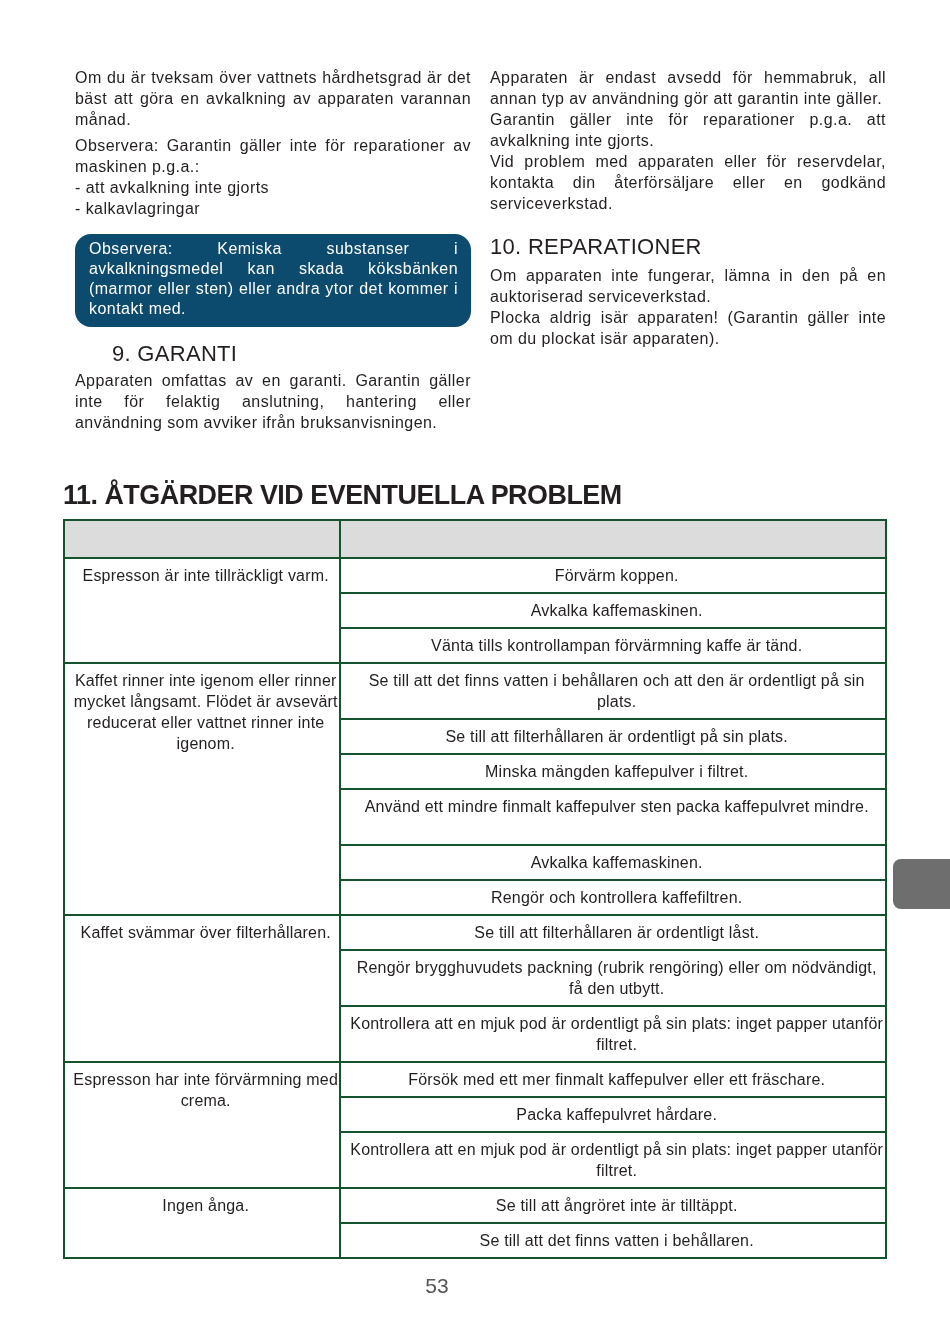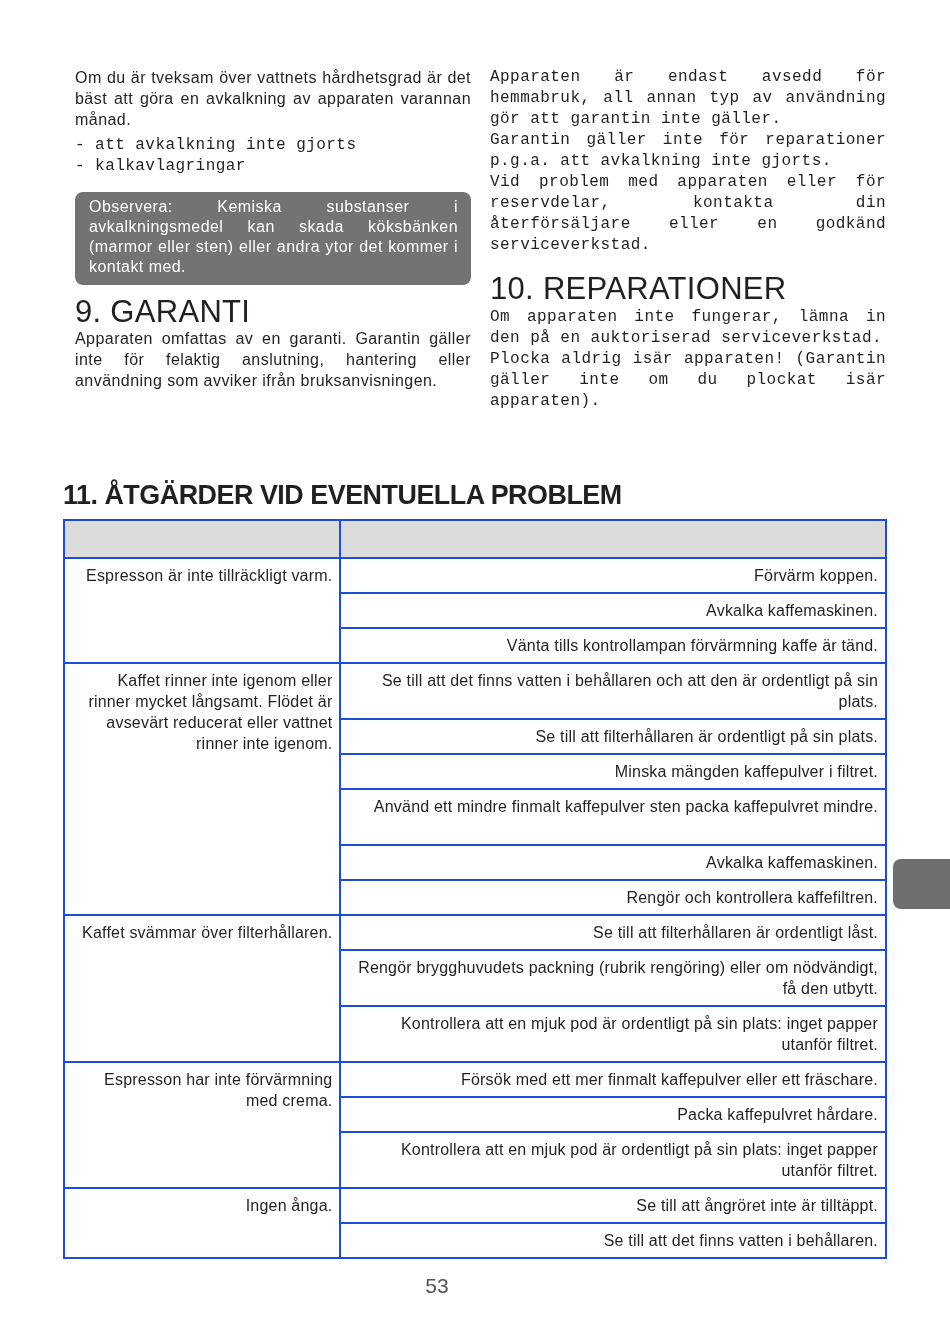--- a/index.html
+++ b/index.html
@@ -13,40 +13,40 @@
     .col {
       position: absolute;
       width: 396px;
       font-size: 16px;
       line-height: 21px;
       letter-spacing: 0.45px;
     }
     .col-left { left: 75px; top: 67px; }
     .col-right { left: 490px; top: 67px; }
     .para { text-align: justify; margin-bottom: 5px; }
-    .para-tight { text-align: justify; margin-bottom: 0; font-family: Liberation Mono, monospace; }
+    .para-tight { text-align: justify; margin-bottom: 0; }
     .list-item { display: block; }
     .note-box {
-      background: #737373;
+      background: #0c4a6e;
       color: #ffffff;
-      border-radius: 8px;
+      border-radius: 16px;
       padding: 5px 13px 8px 14px;
       margin-top: 15px;
       text-align: justify;
       font-size: 16px;
       line-height: 20px;
     }
     .section-title {
-      font-size: 31px;
+      font-size: 22px;
       line-height: 30px;
       letter-spacing: 0.3px;
       font-weight: normal;
       color: #231f20;
     }
-    .garanti-title { margin-top: 12px; margin-bottom: 1px; }
+    .garanti-title { margin-top: 12px; margin-bottom: 1px; margin-left: 37px; }
     .rep-title { margin-top: 18px; margin-bottom: 3px; }
 
     .problems-title {
       position: absolute;
       left: 63px; top: 478px;
       font-family: "Liberation Sans", sans-serif;
       font-size: 28px;
       line-height: 34px;
       letter-spacing: -0.5px;
       transform: scaleX(0.96);
@@ -58,25 +58,25 @@
       left: 63px; top: 519px;
       width: 824px;
       border-collapse: collapse;
       font-family: "Liberation Sans", sans-serif;
       font-size: 16px;
       line-height: 21px;
       letter-spacing: 0.2px;
       color: #231f20;
     }
     table.problems td, table.problems th {
-      border: 2px solid #1d4ed8;
+      border: 2px solid #14532d;
       vertical-align: top;
-      text-align: right;
+      text-align: center;
       font-weight: normal;
-      padding: 6px 7px 6px 7px;
+      padding: 6px 0 6px 7px;
     }
     table.problems th {
       background: #dcdcdc;
       height: 38px;
     }
     .c-prob { width: 277px; }
     .c-sol { width: 547px; }
     .h-one { height: 34px; }
     .h-two { height: 56px; }
 
@@ -95,20 +95,21 @@
       font-size: 21px;
       color: #555555;
     }
   </style>
 </head>
 <body>
 
 <div class="col col-left">
   <p class="para">Om du är tveksam över vattnets hårdhetsgrad är det bäst att göra en avkalkning av apparaten varannan månad.</p>
   <div class="para-tight">
+    <span class="list-item">Observera: Garantin gäller inte för reparationer av maskinen p.g.a.:</span>
     <span class="list-item">- att avkalkning inte gjorts</span>
     <span class="list-item">- kalkavlagringar</span>
   </div>
   <div class="note-box">Observera: Kemiska substanser i avkalkningsmedel kan skada köksbänken (marmor eller sten) eller andra ytor det kommer i kontakt med.</div>
   <h2 class="section-title garanti-title">9. GARANTI</h2>
   <p class="para">Apparaten omfattas av en garanti. Garantin gäller inte för felaktig anslutning, hantering eller användning som avviker ifrån bruksanvisningen.</p>
 </div>
 
 <div class="col col-right">
   <p class="para-tight">Apparaten är endast avsedd för hemmabruk, all annan typ av användning gör att garantin inte gäller.</p>

